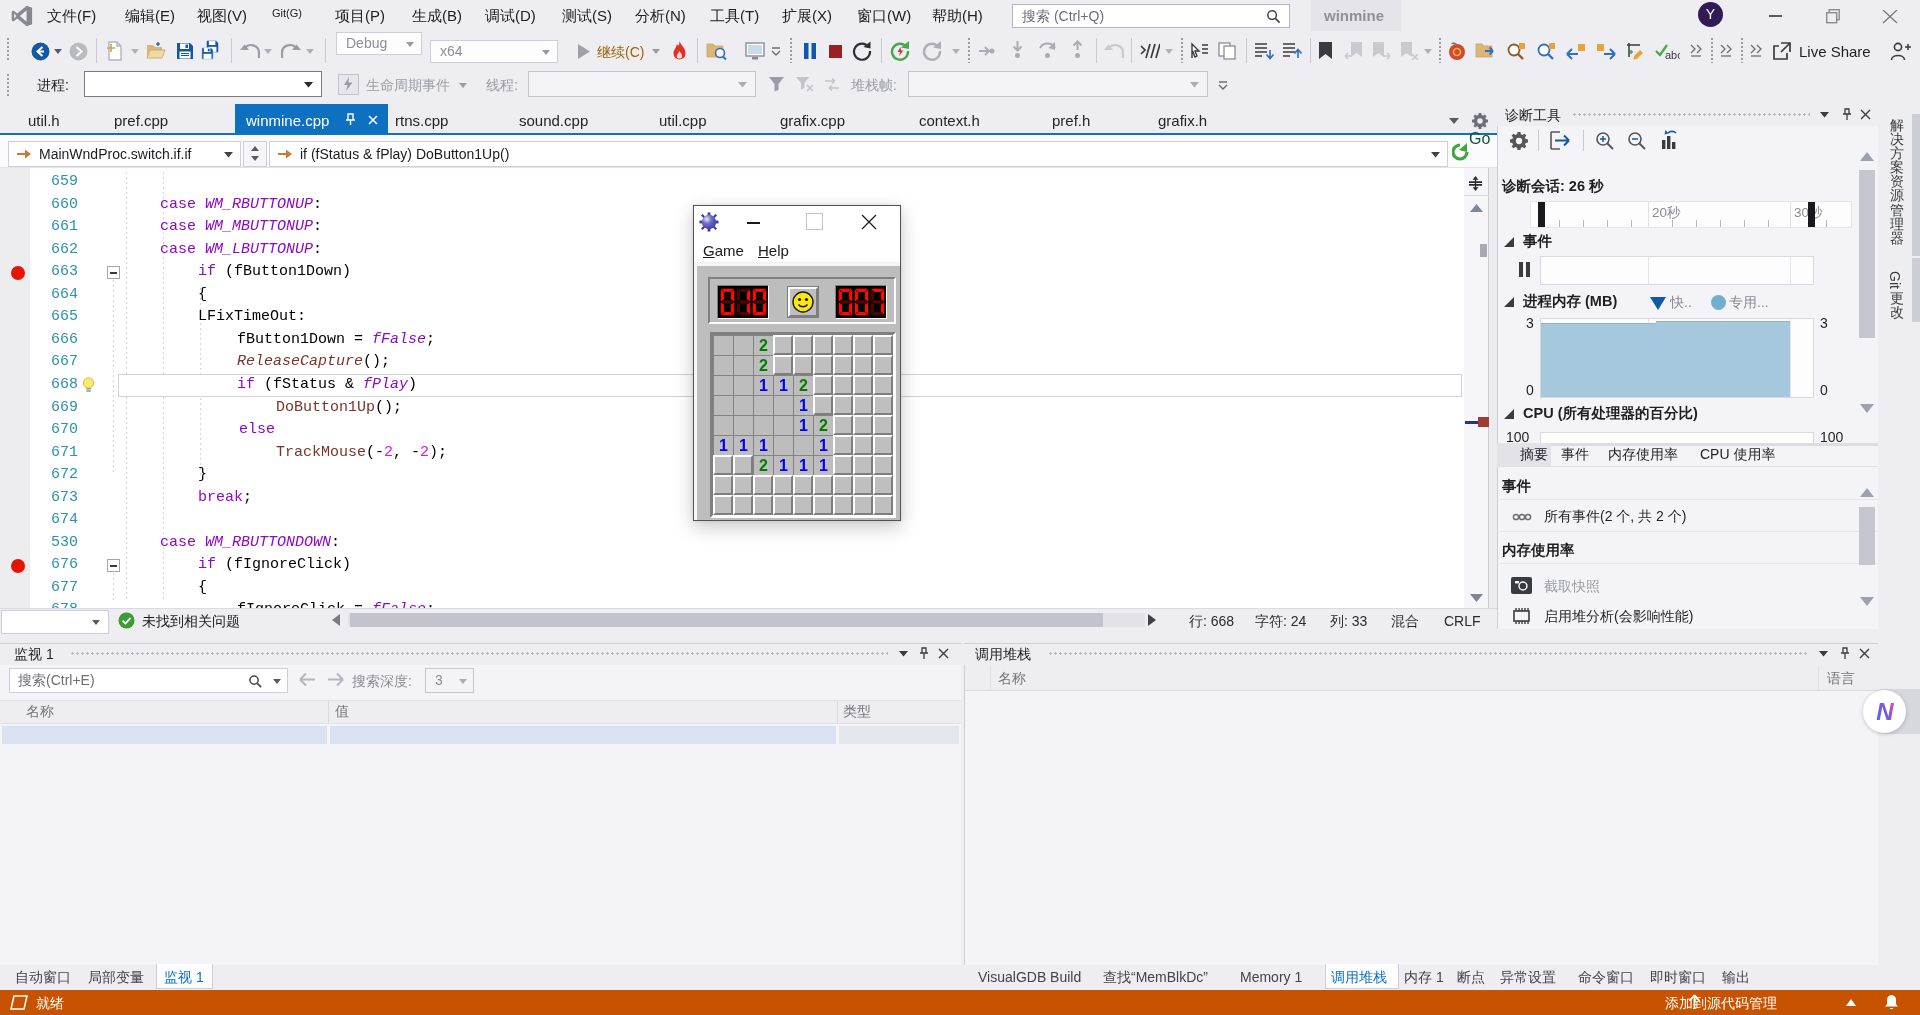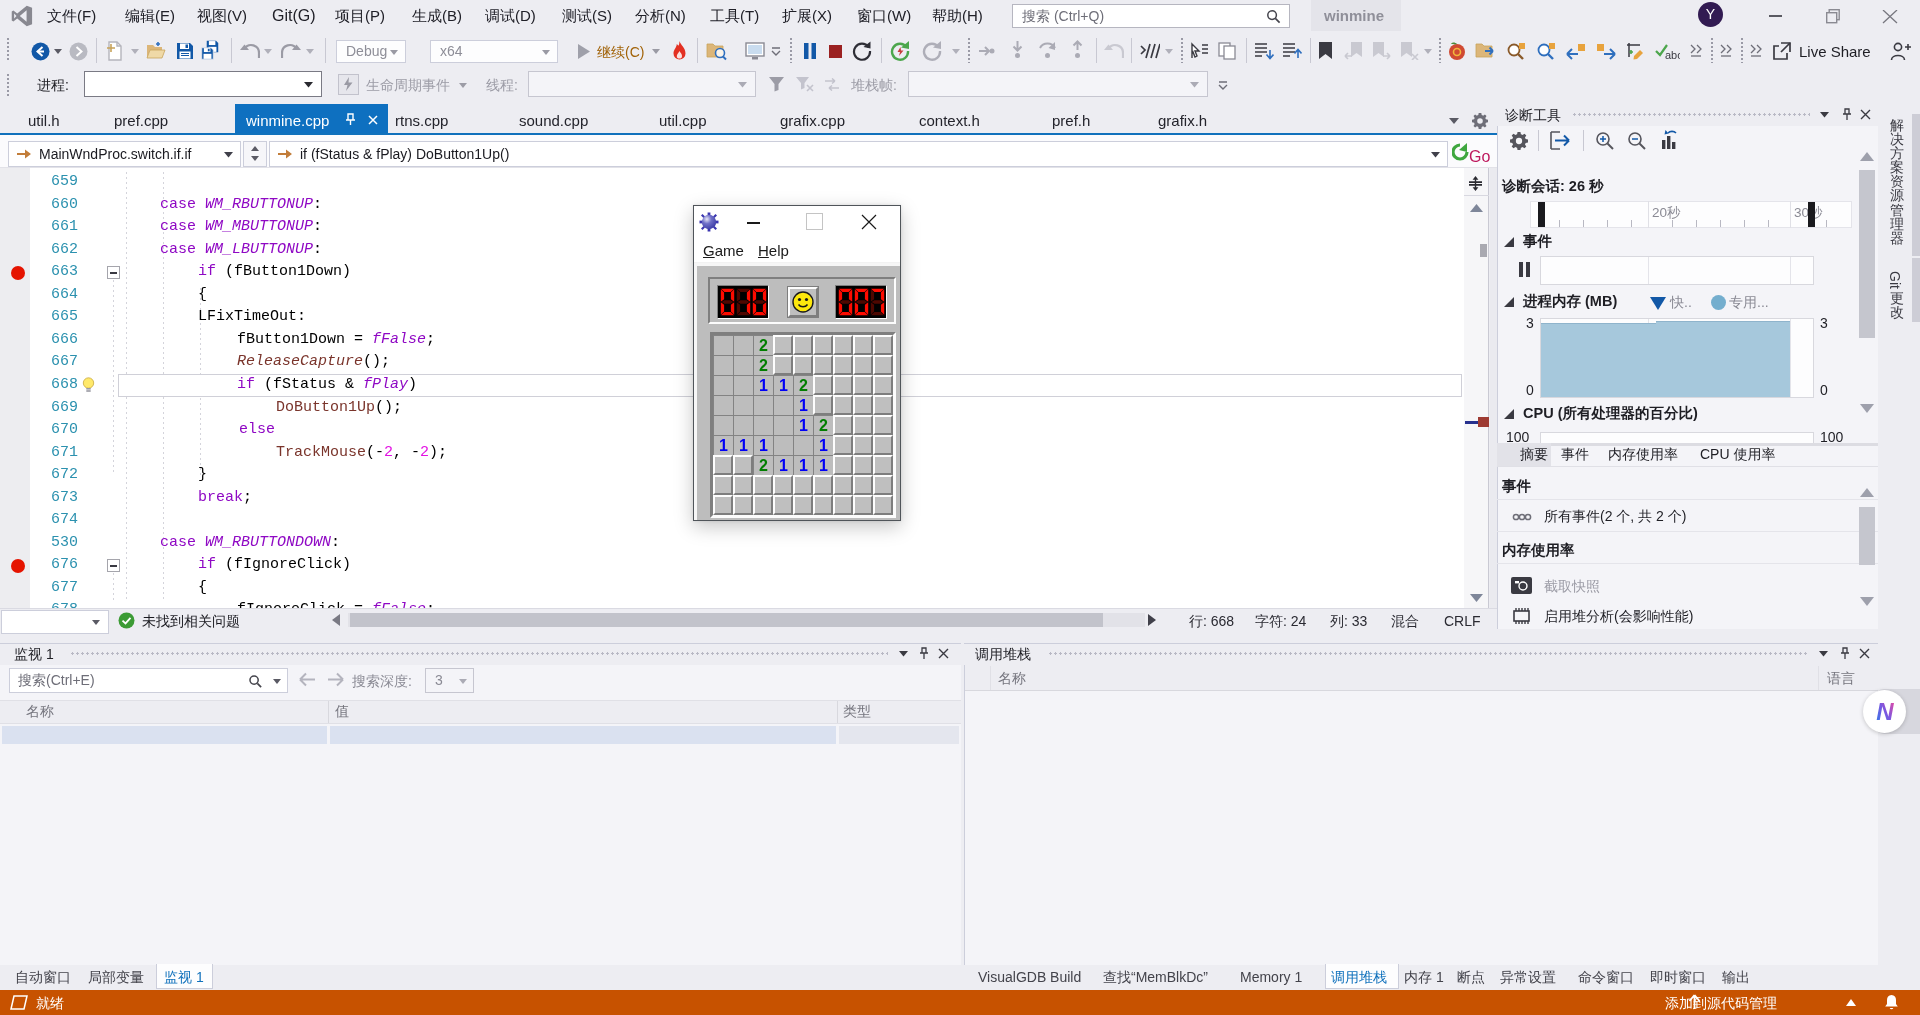--- a/index.html
+++ b/index.html
@@ -17,21 +17,21 @@
 
 <div class="abs" id="titlebar" style="left:0;top:0;width:1920px;height:31px;background:#EDEDF2;"></div>
 
 <svg class="abs" style="left:11px;top:5px;" width="22" height="22" viewBox="0 0 24 24">
   <path fill="#888890" d="M17.2 0.8 L23 3 L23 21 L17.2 23.2 L6.8 14.6 L2.6 18 L0.8 17 L0.8 7 L2.6 6 L6.8 9.4 Z M3.4 9.2 L3.4 14.8 L6 12 Z M9.6 12 L17 18.2 L17 5.8 Z"></path>
 </svg>
 
 <div class="abs" style="left:47px;top:7px;font-size:15px;color:#202028;">文件(F)</div>
 <div class="abs" style="left:125px;top:7px;font-size:15px;color:#202028;">编辑(E)</div>
 <div class="abs" style="left:197px;top:7px;font-size:15px;color:#202028;">视图(V)</div>
-<div class="abs" style="left:272px;top:7px;font-size:16px;color:#202028;">Git(G)</div>
+<div class="abs" style="left:272px;top:7px;font-size:11px;color:#202028;">Git(G)</div>
 <div class="abs" style="left:335px;top:7px;font-size:15px;color:#202028;">项目(P)</div>
 <div class="abs" style="left:412px;top:7px;font-size:15px;color:#202028;">生成(B)</div>
 <div class="abs" style="left:485px;top:7px;font-size:15px;color:#202028;">调试(D)</div>
 <div class="abs" style="left:562px;top:7px;font-size:15px;color:#202028;">测试(S)</div>
 <div class="abs" style="left:635px;top:7px;font-size:15px;color:#202028;">分析(N)</div>
 <div class="abs" style="left:710px;top:7px;font-size:15px;color:#202028;">工具(T)</div>
 <div class="abs" style="left:782px;top:7px;font-size:15px;color:#202028;">扩展(X)</div>
 <div class="abs" style="left:857px;top:7px;font-size:15px;color:#202028;">窗口(W)</div>
 <div class="abs" style="left:932px;top:7px;font-size:15px;color:#202028;">帮助(H)</div>
 
@@ -121,21 +121,21 @@
     </svg>
   <svg class="abs" style="left:281px;top:43px;" width="20" height="16" viewBox="0 0 20 16">
       <path d="M16 6 C11 -1 1 2 1 10 L1 15" fill="none" stroke="#9B9BA5" stroke-width="2.2"></path>
       <path d="M20 6 L11 6 L15.5 0.5 Z" fill="#9B9BA5" transform="translate(0,1)"></path>
     </svg>
   <svg class="abs" style="left:306px;top:49px;" width="8" height="5" viewBox="0 0 8 5">
       <path d="M0 0 L8 0 L4 5 Z" fill="#B0B0BA"></path>
     </svg>
   <div class="sep1" style="left:325px;top:38px;height:25px;"></div>
 
-  <div class="combo" style="left:336px;top:40px;width:70px;height:23px;">
+  <div class="combo" style="left:336px;top:32px;width:86px;height:23px;">
     <span class="f14" style="position:absolute;left:9px;top:2px;color:#8E8E98;">Debug</span>
     <svg style="position:absolute;right:7px;top:9px;" width="8" height="5" viewBox="0 0 8 5">
         <path d="M0 0 L8 0 L4 5 Z" fill="#9A9AA4"></path>
       </svg>
   </div>
   <div class="combo" style="left:430px;top:40px;width:128px;height:23px;">
     <span class="f14" style="position:absolute;left:9px;top:2px;color:#8E8E98;">x64</span>
     <svg style="position:absolute;right:7px;top:9px;" width="8" height="5" viewBox="0 0 8 5">
         <path d="M0 0 L8 0 L4 5 Z" fill="#9A9AA4"></path>
       </svg>
@@ -429,21 +429,21 @@
     </svg>
   <span class="f14" style="position:absolute;left:30px;top:4px;color:#1A1A20;">if (fStatus &amp; fPlay) DoButton1Up()</span>
   <svg style="position:absolute;right:7px;top:10px;" width="9" height="6" viewBox="0 0 9 6">
       <path d="M0 0 L9 0 L4.5 5.5 Z" fill="#40404A"></path>
     </svg>
 </div>
 <svg class="abs" style="left:1452px;top:143px;" width="17" height="20" viewBox="0 0 17 20">
     <path d="M8 2 A7 7 0 1 0 15 9" fill="none" stroke="#3FA73F" stroke-width="3.2"></path>
     <path d="M15 0 L15 9 L7 7 Z" fill="#3FA73F"></path>
   </svg>
-<div class="abs" style="left:1469px;top:148px;font-size:16px;color:#be185d;">Go</div>
+<div class="abs" style="left:1469px;top:130px;font-size:16px;color:#14532d;">Go</div>
 
 <div class="abs" id="editor" style="left:0;top:168px;width:1464px;height:440px;background:#FFFFFF;overflow:hidden;">
   <div class="abs" style="left:0;top:0;width:30px;height:440px;background:#EDEDF0;"></div>
   <div id="codelines"></div>
   <style>
     .ln { position:absolute; left:51px; width:27px; text-align:right; font-family:"Liberation Mono",monospace; font-size:15px; color:#2B91AF; height:22.55px; line-height:22.55px;}
     .cl { position:absolute; font-family:"Liberation Mono",monospace; font-size:15px; color:#000; height:22.55px; line-height:22.55px; white-space:pre;}
     .kw { color:#8F08C4; }
     .mc { color:#8F08C4; font-style:italic; }
     .fn { color:#7A342B; }

